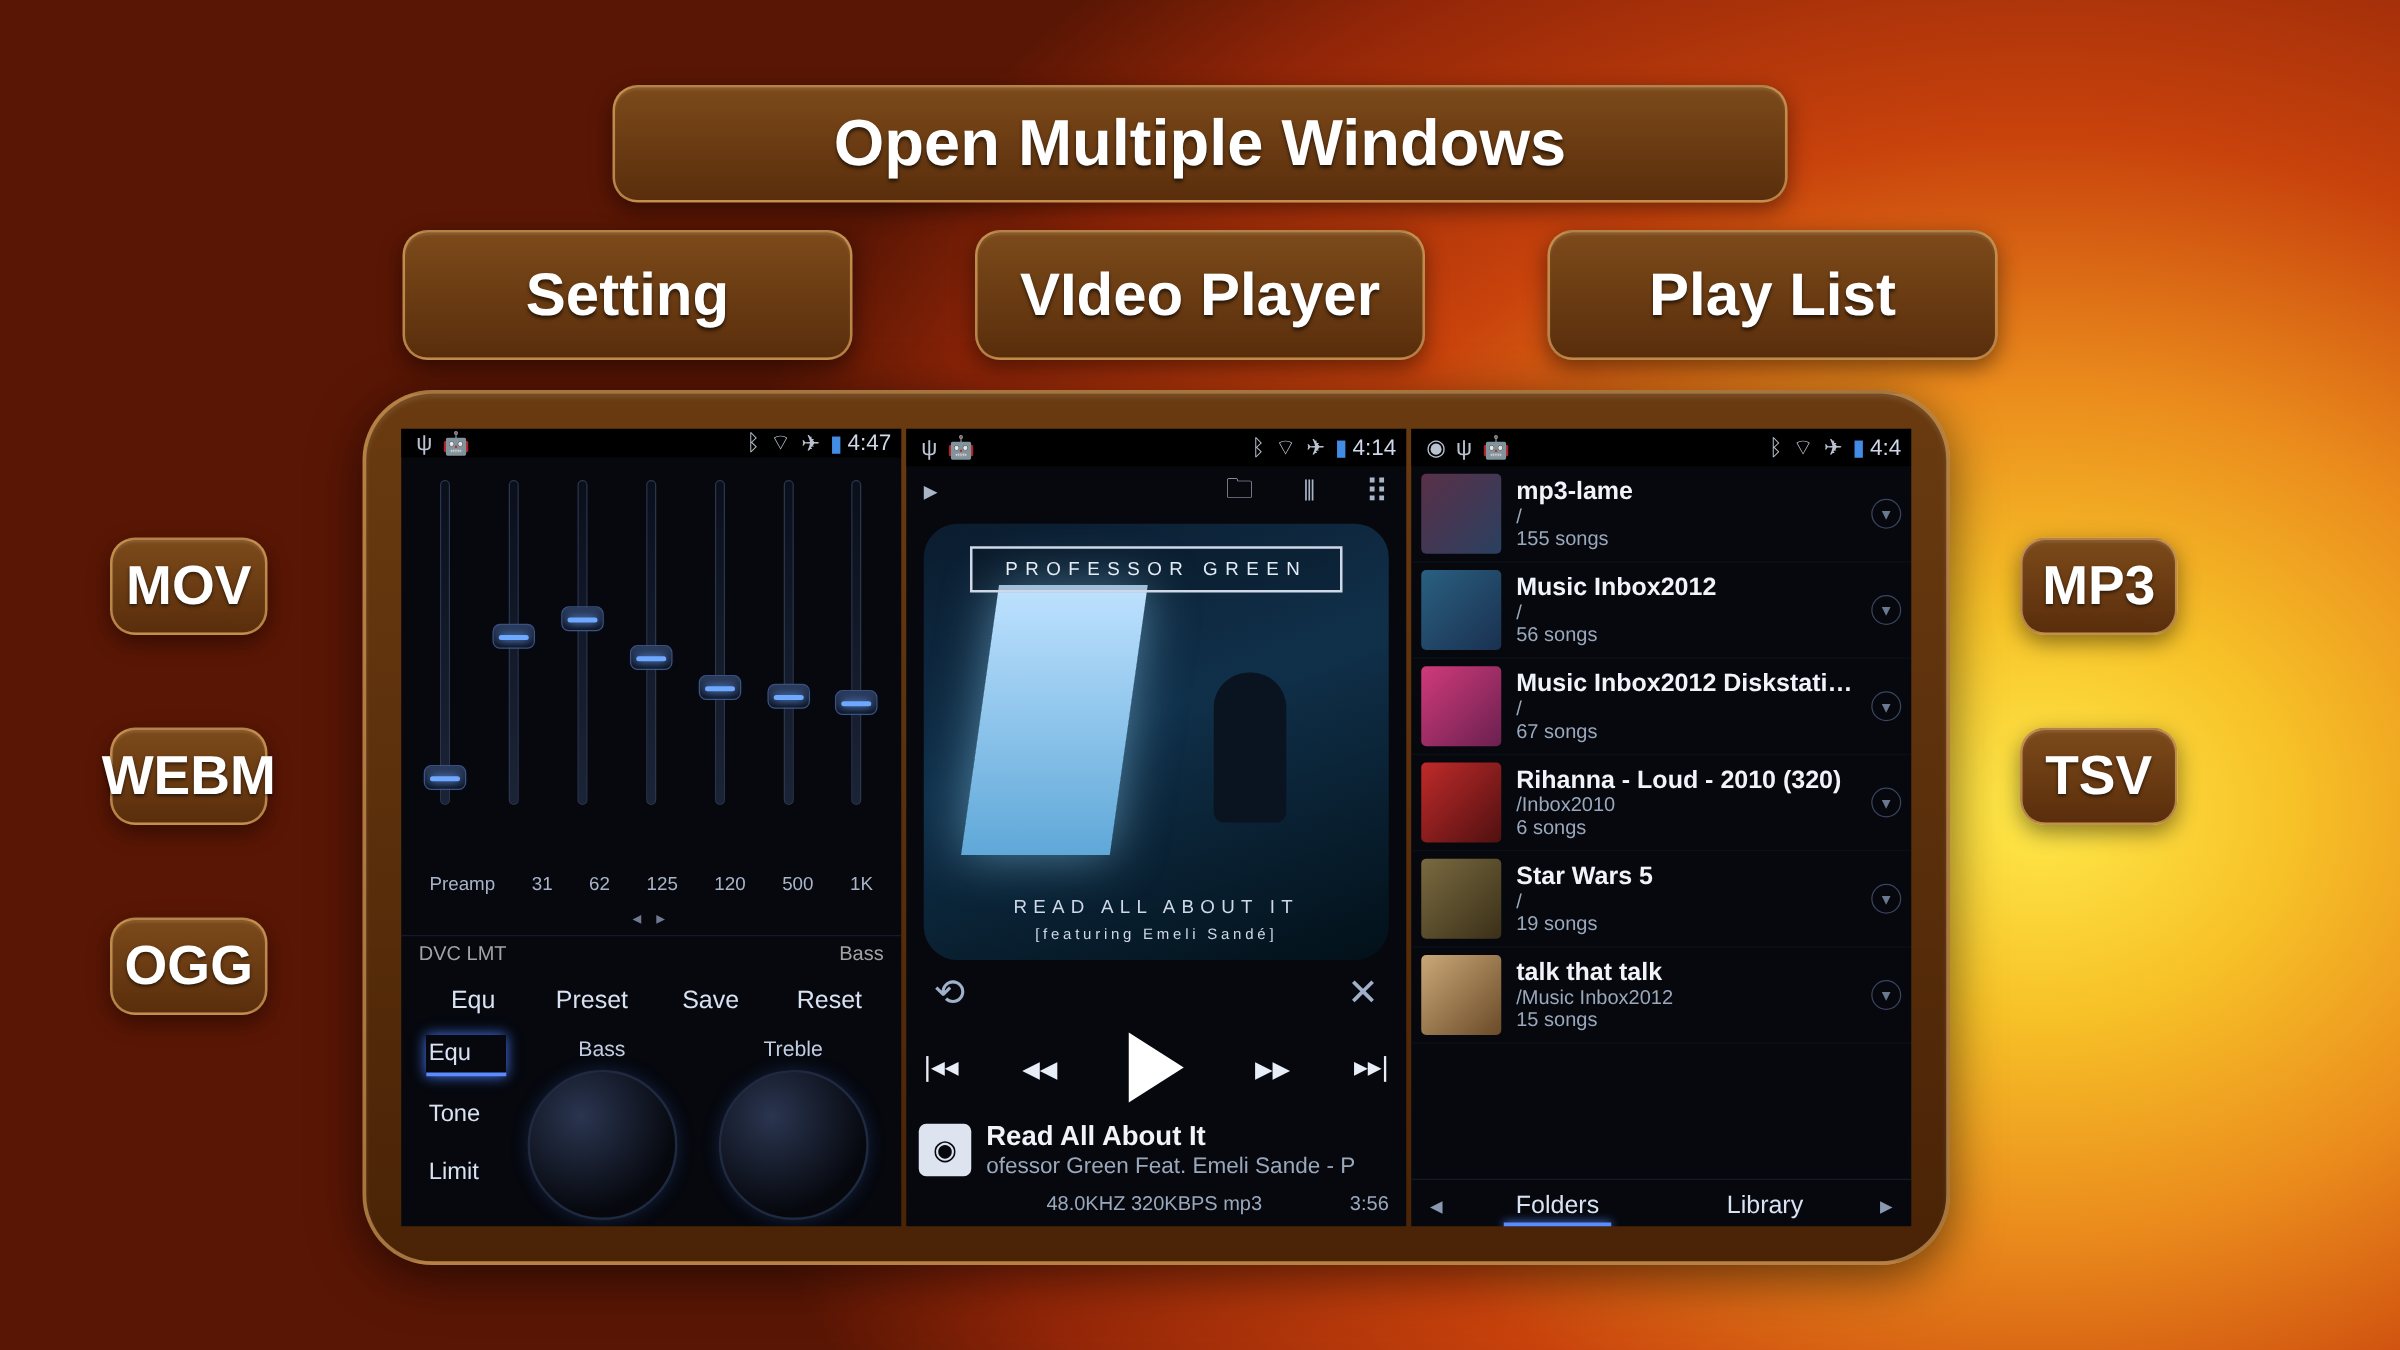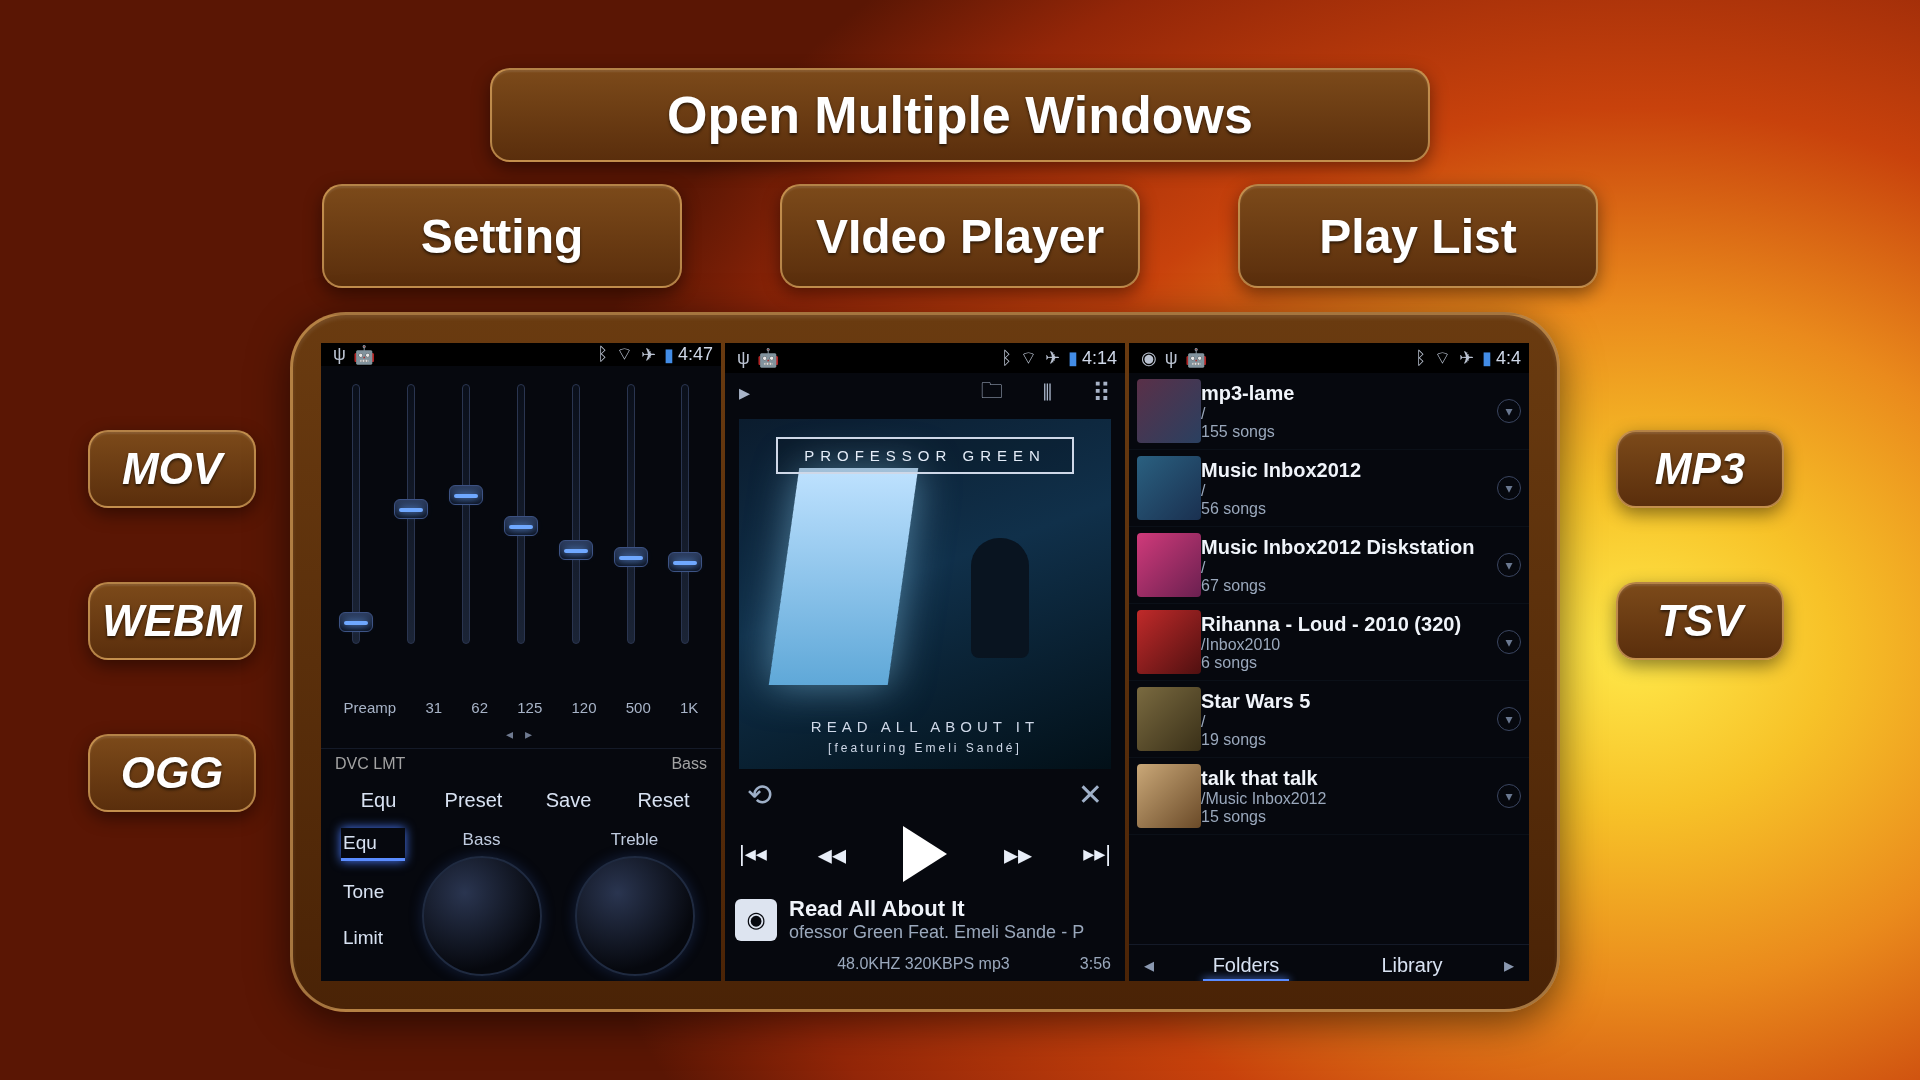--- a/index.html
+++ b/index.html
@@ -13,21 +13,21 @@
   border:2px solid rgba(255,200,120,.55);
   border-radius:20px;
   color:#fff; font-weight:bold;
   box-shadow: 0 6px 18px rgba(0,0,0,.45), inset 0 2px 2px rgba(255,255,255,.1);
   text-shadow:0 2px 3px rgba(0,0,0,.6);
 }
 .top-pill { position:absolute; left:50%; transform:translateX(-50%); top:68px; width:940px; height:94px; font-size:52px; }
 .row2 { position:absolute; top:184px; left:50%; transform:translateX(-50%); display:flex; gap:98px; }
 .row2 .pill { width:360px; height:104px; font-size:48px; }
 .side { position:absolute; display:flex; flex-direction:column; gap:74px; }
-.side .pill { width:168px; height:78px; font-size:44px;font-style:italic; }
+.side .pill { width:126px; height:78px; font-size:44px; }
 .side.left { left:88px; top:430px; }
 .side.right { left:1616px; top:430px; }
 
 .device {
   position:absolute; left:290px; top:312px; width:1270px; height:700px;
   border-radius:56px;
   background: linear-gradient(#6a3b10,#4a2306);
   border:3px solid rgba(255,200,120,.5);
   box-shadow: 0 10px 40px rgba(0,0,0,.55), inset 0 3px 4px rgba(255,255,255,.1);
   padding:28px; display:flex; gap:4px;
@@ -55,40 +55,40 @@
 .side-tabs div { padding:4px 2px; }
 .side-tabs div[data-active="true"] { border-bottom:3px solid #5a8cff; box-shadow:0 0 10px #4a7cff; width:64px; }
 .knob-big { width:120px; height:120px; border-radius:50%; background:radial-gradient(circle at 35% 30%, #2a3550, #06080e 70%); border:2px solid #1f2a40; box-shadow:0 0 14px rgba(60,100,200,.25); }
 .tabbar { display:flex; border-top:1px solid #141a28; padding:10px 0 4px; }
 .tabbar .t { flex:1; text-align:center; font-size:20px; color:#d8e2f2; position:relative; }
 .tabbar .t[data-active="true"]::after { content:""; position:absolute; left:24%; right:24%; bottom:-6px; height:4px; background:#5a8cff; box-shadow:0 0 8px #5a8cff; }
 
 
 .topicons { height:40px; display:flex; align-items:center; gap:40px; padding:0 14px; color:#a8b4c8; font-size:22px; }
 .topicons .sp { flex:1; }
-.cover { position:relative; flex:1; margin:6px 14px 0; background:linear-gradient(160deg,#0b1c2e 0%,#10304a 45%,#021018 100%); display:flex; flex-direction:column; align-items:center; justify-content:space-between; padding:18px 0 14px; overflow:hidden; }
+.cover { position:relative; flex:1; margin:6px 14px 0; background:linear-gradient(160deg,#0b1c2e 0%,#10304a 45%,#021018 100%); display:flex; flex-direction:column; align-items:center; justify-content:space-between; padding:18px 0 14px; overflow:hidden;border-radius:27px; }
 .door { position:absolute; left:12%; top:14%; width:32%; height:62%; background:linear-gradient(#bfe2ff,#5fa8d8); transform:skewX(-8deg); box-shadow:0 0 40px rgba(150,220,255,.5); }
 .person { position:absolute; right:22%; top:34%; width:58px; height:120px; background:#091420; border-radius:28px 28px 8px 8px; }
 .badge { border:2px solid #cfd8e8; padding:8px 26px; letter-spacing:6px; font-size:15px; color:#e4ecf8; position:relative; z-index:2; background:rgba(0,0,0,.15); }
 .subtitle { text-align:center; font-size:15px; letter-spacing:5px; color:#cfd8e8; position:relative; z-index:2; }
 .subtitle .ft { display:block; font-size:12px; letter-spacing:3px; margin-top:6px; }
 .ctrl-row { display:flex; align-items:center; justify-content:space-between; padding:8px 22px; font-size:28px; color:#d8e2f2; }
 .shuf, .rep { font-size:30px; color:#9fb0c8; }
 .transport { display:flex; align-items:center; justify-content:space-between; padding:6px 14px; }
 .transport span { color:#e8eef8; }
 .play-btn { width:0; height:0; border-left:44px solid #fff; border-top:28px solid transparent; border-bottom:28px solid transparent; margin:0 6px; }
 .trackline { display:flex; align-items:center; padding:8px 10px 6px; gap:12px; }
 .mini { width:42px; height:42px; background:#dde4f0; border-radius:6px; display:flex; align-items:center; justify-content:center; color:#06080e; font-size:22px; }
 .trk-title { font-size:22px; color:#f0f4fa; font-weight:bold; }
 .trk-sub { font-size:18px; color:#9aa8bc; white-space:nowrap; overflow:hidden; }
 .meta { display:flex; justify-content:space-between; padding:6px 14px 8px; font-size:16px; color:#9aa8bc; }
 
 
 .plist { flex:1; overflow:hidden; }
-.pitem { display:flex; align-items:center; padding:6px 8px; border-bottom:1px solid #0b1018; }
+.pitem { display:flex; align-items:center; padding:6px 8px; gap:12px; border-bottom:1px solid #0b1018; }
 .thumb { width:64px; height:64px; border-radius:4px; background:linear-gradient(135deg,#5a3048,#2a4060); flex-shrink:0; }
 .pitem:nth-child(2) .thumb { background:linear-gradient(135deg,#2a6080,#1a3050); }
 .pitem:nth-child(3) .thumb { background:linear-gradient(135deg,#d03a7a,#6a2050); }
 .pitem:nth-child(4) .thumb { background:linear-gradient(135deg,#c02a2a,#501010); }
 .pitem:nth-child(5) .thumb { background:linear-gradient(135deg,#7a6a40,#3a3018); }
 .pitem:nth-child(6) .thumb { background:linear-gradient(135deg,#caa878,#6a4a28); }
 .pinfo { flex:1; min-width:0; }
 .ptitle { font-size:20px; color:#f0f4fa; font-weight:bold; white-space:nowrap; overflow:hidden; text-overflow:ellipsis; }
 .ppath { font-size:16px; color:#9aa8bc; }
 .pcount { font-size:16px; color:#9aa8bc; }

